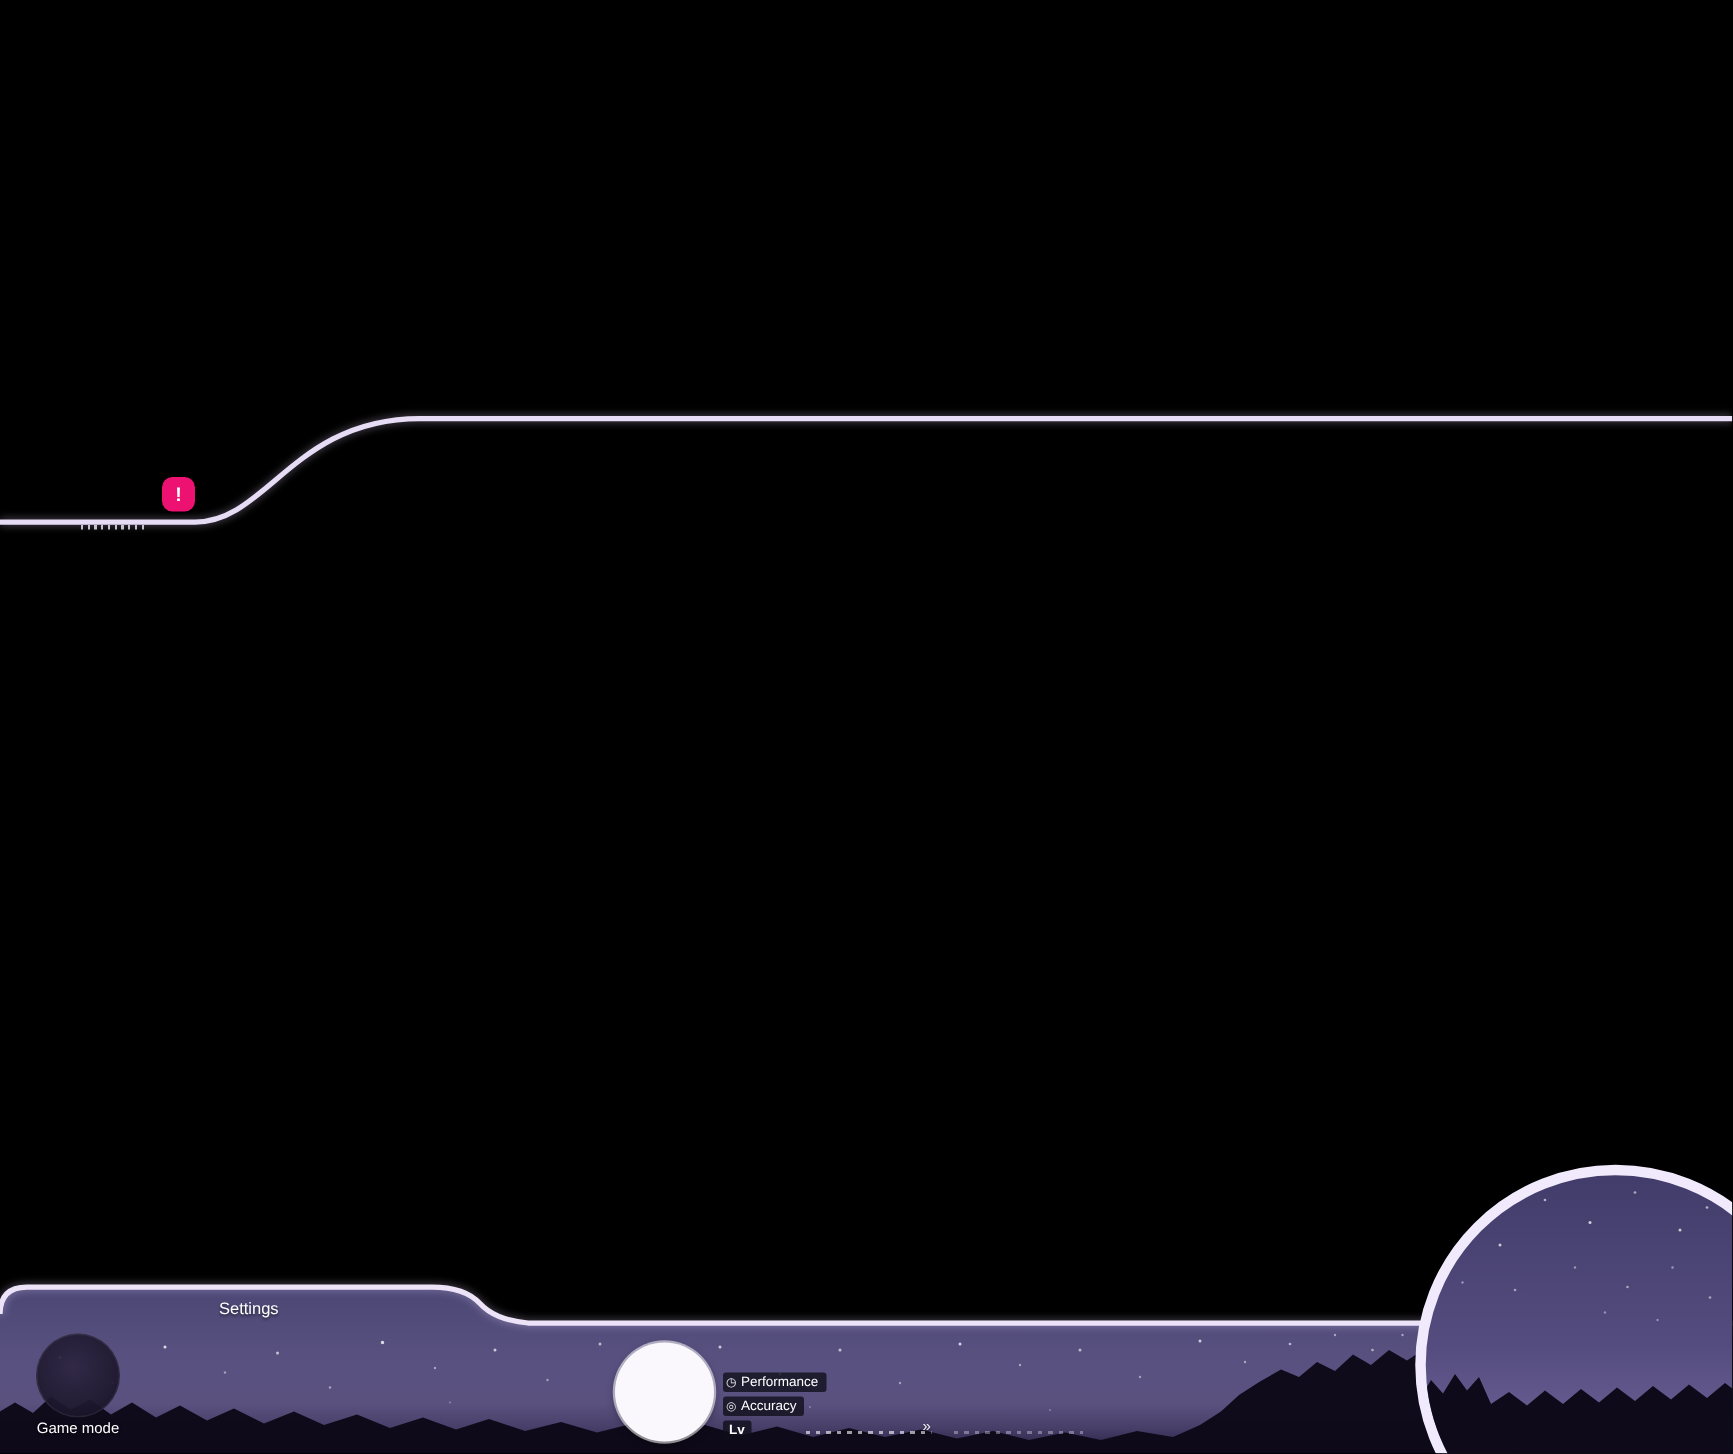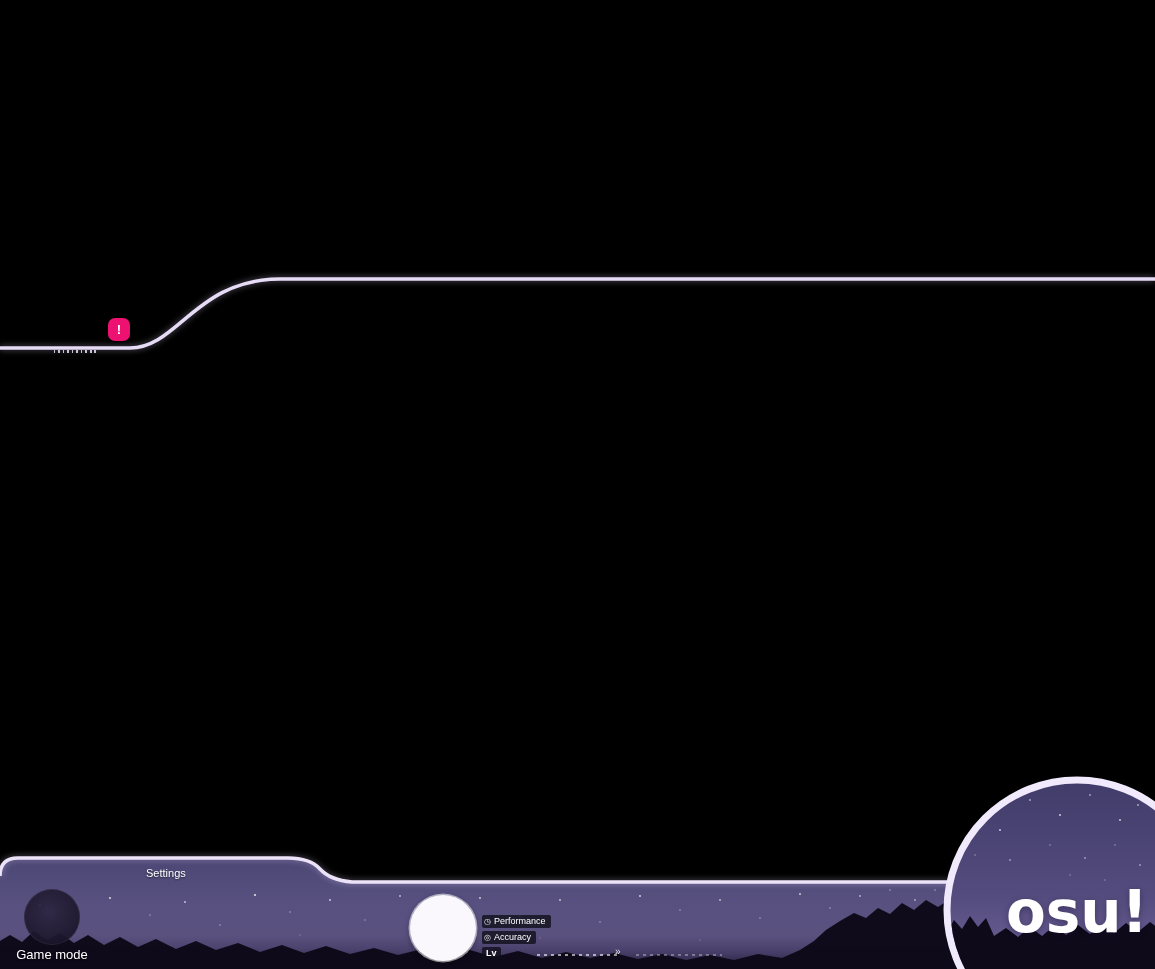--- a/index.html
+++ b/index.html
@@ -34,21 +34,21 @@
     text-shadow:0 1px 2px rgba(0,0,0,.6);
   }
 
   .game-mode-button{
     position:absolute;left:24px;top:119px;width:56px;height:56px;border-radius:50%;
     background:radial-gradient(circle at 45% 40%, rgba(46,38,66,.92), rgba(18,14,32,.92));
     box-shadow:inset 0 0 0 1px rgba(255,255,255,.07);cursor:pointer;
   }
   .game-mode-label{
     position:absolute;left:8px;top:177px;width:88px;text-align:center;
-    font-size:13px;color:#fff;text-shadow:0 1px 2px rgba(0,0,0,.7);
+    font-size:10px;color:#fff;text-shadow:0 1px 2px rgba(0,0,0,.7);
   }
 
   .user-avatar{
     position:absolute;left:410px;top:125px;width:66px;height:66px;border-radius:50%;
     background:#faf8fd;box-shadow:0 0 0 1.5px rgba(255,255,255,.55), 0 2px 6px rgba(0,0,0,.4);
     cursor:pointer;
   }
 
   .stat-badge{
     position:absolute;display:inline-flex;align-items:center;gap:3px;
@@ -201,18 +201,15 @@
     </div>
 
     <div class="stat-badge badge-level">
       <span>Lv</span>
     </div>
 
     <div class="level-progress-a"></div>
     <div class="level-progress-b"></div>
     <div class="level-progress-marker">»</div>
 
-    <div class="osu-logo-button">
-      <span class="osu-logo-text">osu!</span>
-    </div>
 
   </div>
 </div>
 
 </body></html>

